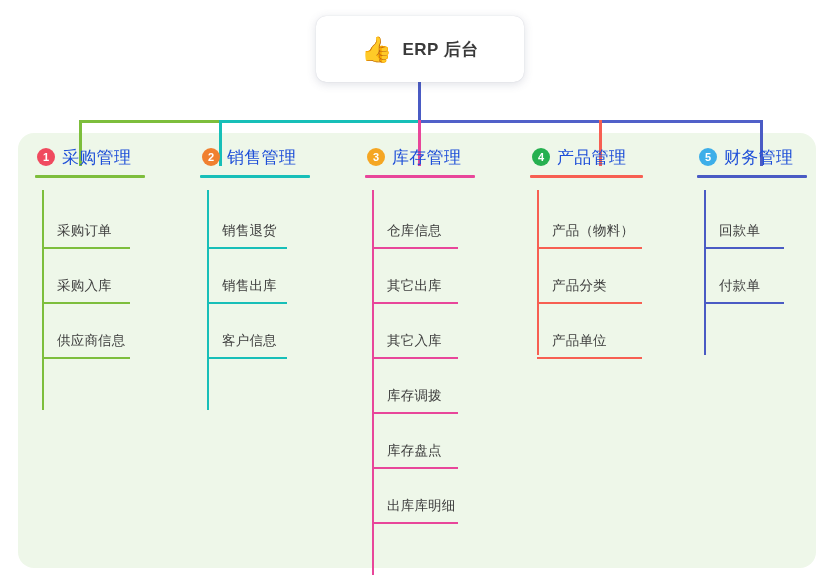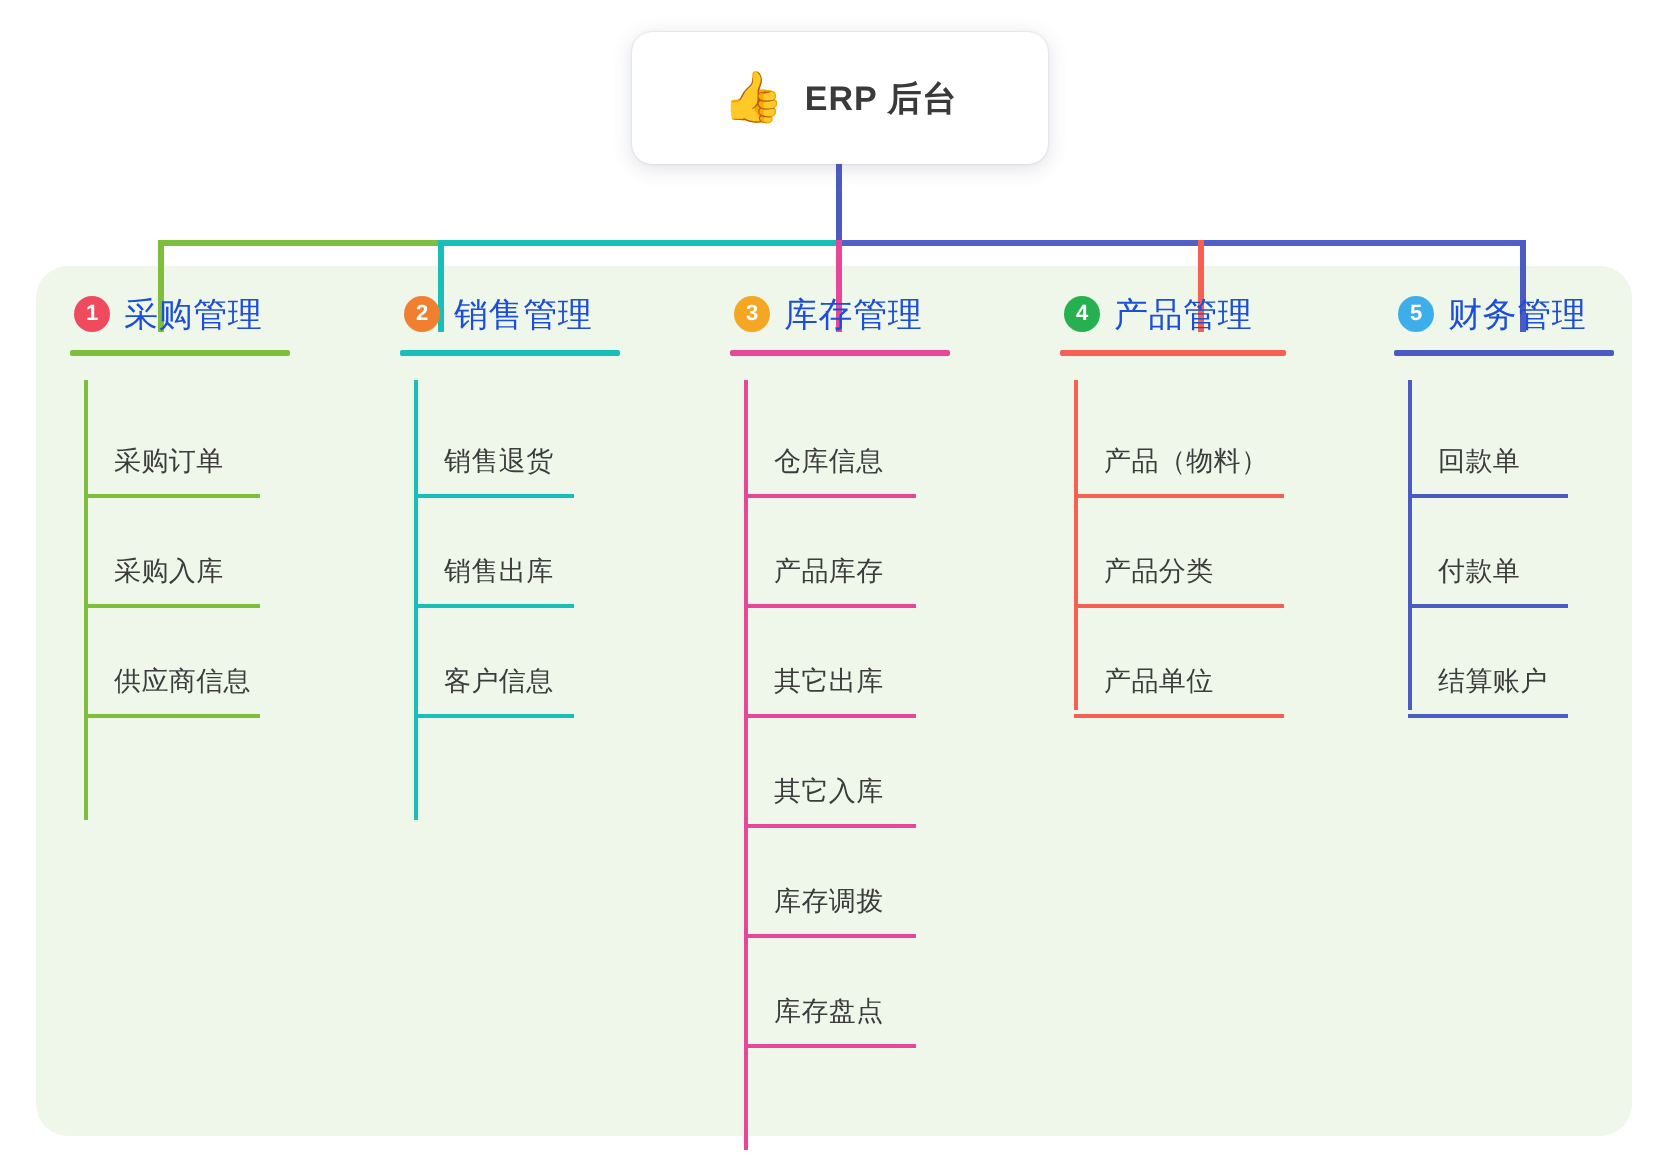--- a/index.html
+++ b/index.html
@@ -217,37 +217,37 @@
           <span class="col-title">库存管理</span>
         </div>
         <div class="col-rule" style="background: rgb(232, 70, 154); width: 110px;"></div>
         <div class="items">
           <div class="spine" style="background: rgb(232, 70, 154); height: 385px;"></div>
           <div class="item">
             <span class="item-label">仓库信息</span>
             <div class="item-rule" style="background: rgb(232, 70, 154); width: 86px;"></div>
           </div>
           <div class="item">
-            <span class="item-label">产品库存</span>
-            <div class="item-rule" style="background: rgb(232, 70, 154); width: 86px;"></div>
-          </div>
-          <div class="item">
             <span class="item-label">其它出库</span>
             <div class="item-rule" style="background: rgb(232, 70, 154); width: 86px;"></div>
           </div>
           <div class="item">
             <span class="item-label">其它入库</span>
             <div class="item-rule" style="background: rgb(232, 70, 154); width: 86px;"></div>
           </div>
           <div class="item">
             <span class="item-label">库存调拨</span>
             <div class="item-rule" style="background: rgb(232, 70, 154); width: 86px;"></div>
           </div>
           <div class="item">
             <span class="item-label">库存盘点</span>
+            <div class="item-rule" style="background: rgb(232, 70, 154); width: 86px;"></div>
+          </div>
+          <div class="item">
+            <span class="item-label">出库库明细</span>
             <div class="item-rule" style="background: rgb(232, 70, 154); width: 86px;"></div>
           </div>
         </div>
       </div>
       <div class="column" style="left: 530px;">
         <div class="col-header">
           <span class="badge" style="background: rgb(38, 176, 80);">4</span>
           <span class="col-title">产品管理</span>
         </div>
         <div class="col-rule" style="background: rgb(247, 95, 82); width: 113px;"></div>
@@ -276,21 +276,17 @@
         <div class="items">
           <div class="spine" style="background: rgb(74, 91, 196); height: 165px;"></div>
           <div class="item">
             <span class="item-label">回款单</span>
             <div class="item-rule" style="background: rgb(74, 91, 196); width: 80px;"></div>
           </div>
           <div class="item">
             <span class="item-label">付款单</span>
             <div class="item-rule" style="background: rgb(74, 91, 196); width: 80px;"></div>
           </div>
-          <div class="item">
-            <span class="item-label">结算账户</span>
-            <div class="item-rule" style="background: rgb(74, 91, 196); width: 80px;"></div>
-          </div>
         </div>
       </div>
     </div>
 
 </div>
 
 </body></html>

